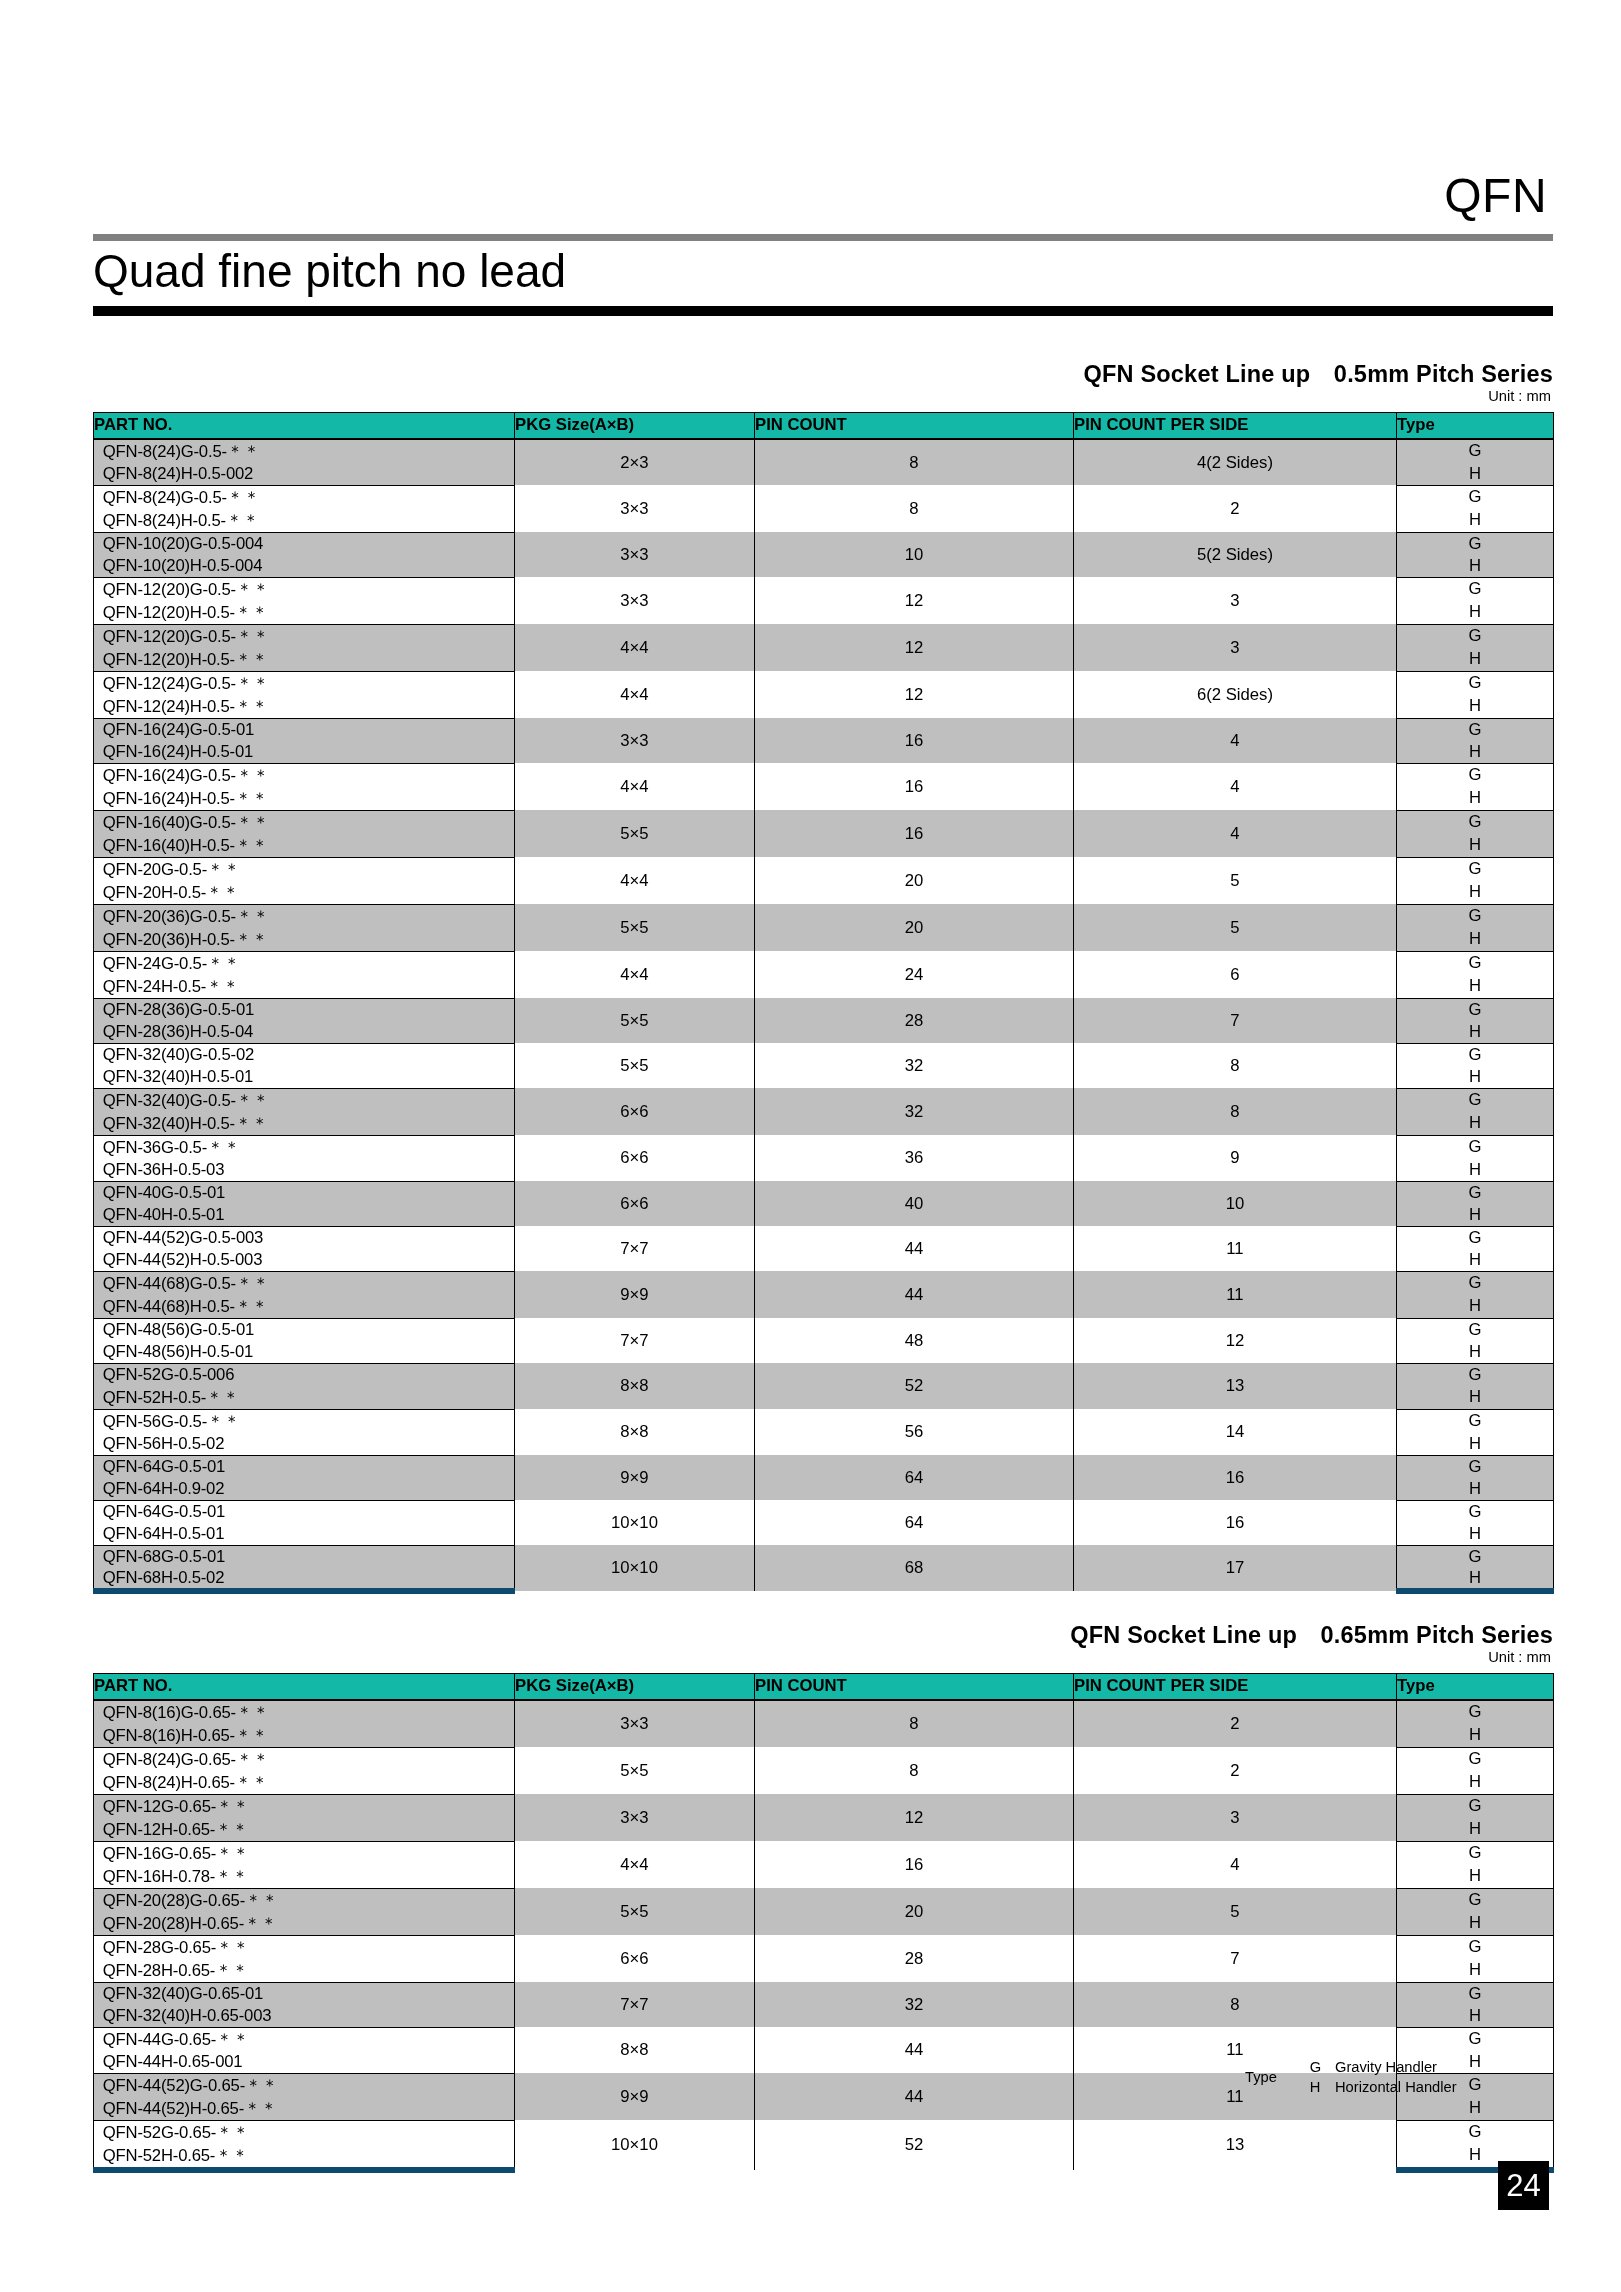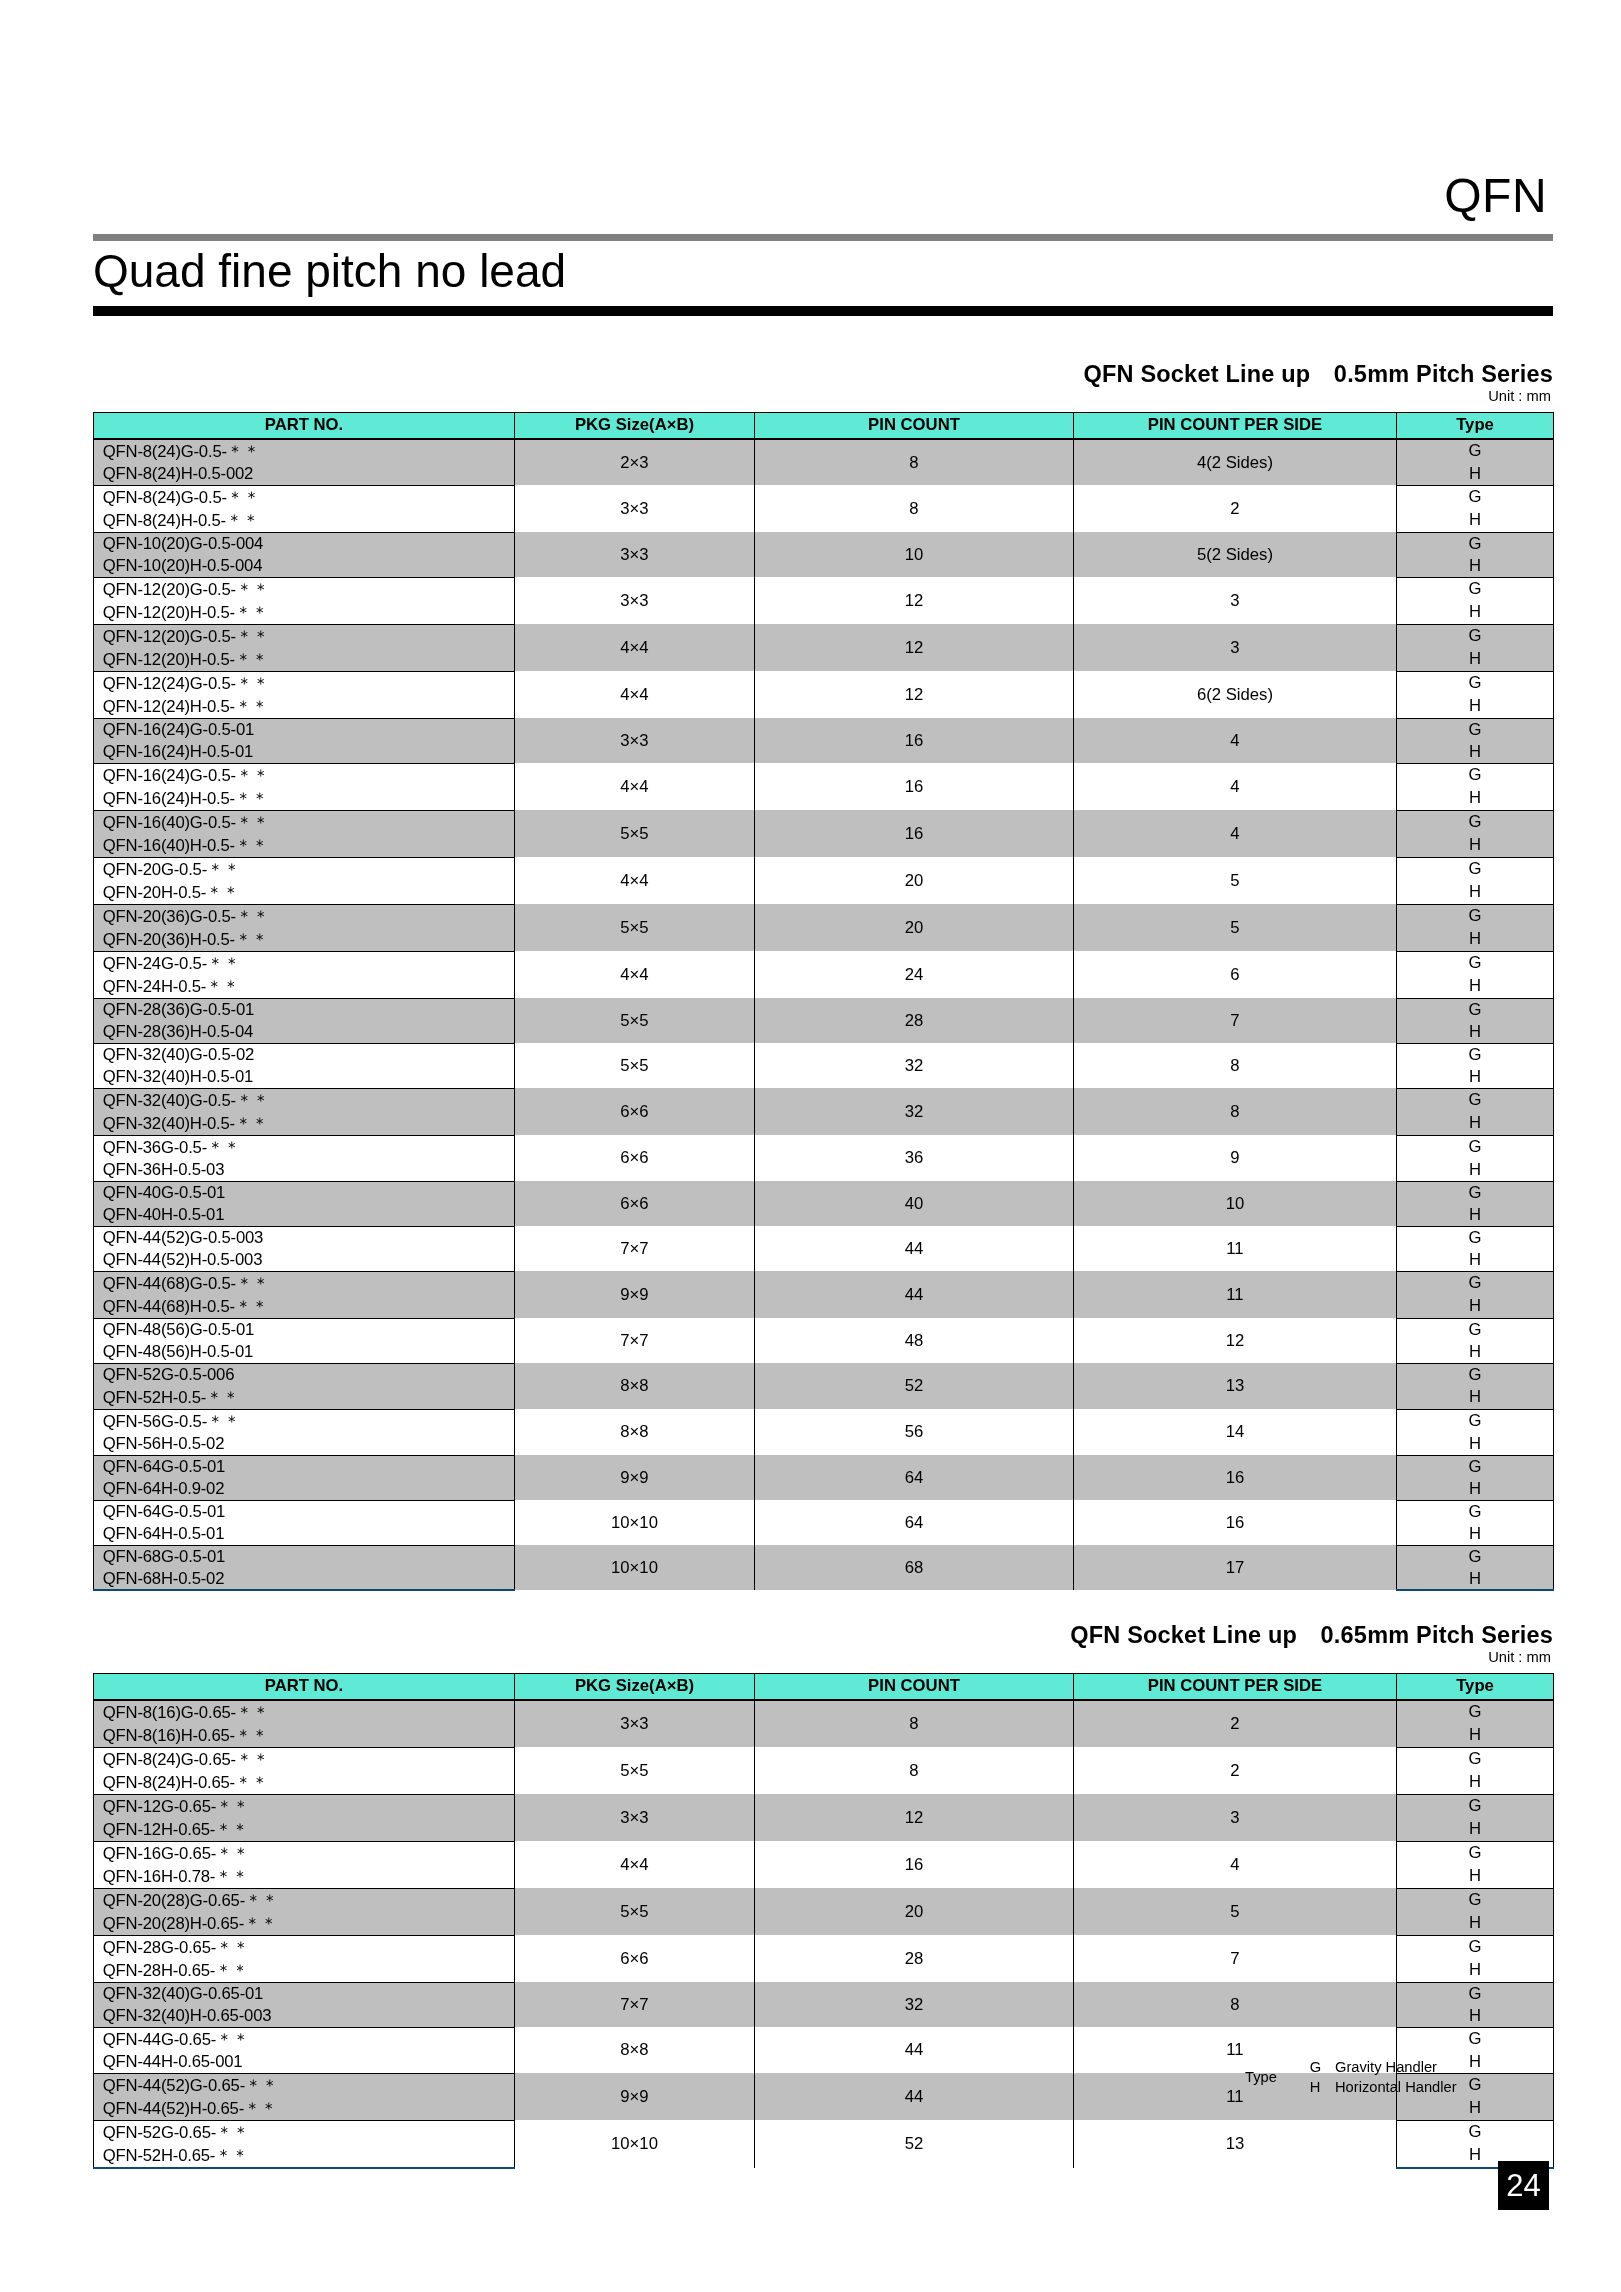--- a/index.html
+++ b/index.html
@@ -92,25 +92,25 @@
   }
   table.lineup col.c1 { width: 421px; }
   table.lineup col.c2 { width: 240px; }
   table.lineup col.c3 { width: 319px; }
   table.lineup col.c4 { width: 323px; }
   table.lineup col.c5 { width: 157px; }
 
   table.lineup th {
     font-size: 16.7px;
     font-weight: bold;
-    text-align: center;
+    text-align: left;
     border: 1.5px solid #000;
     border-bottom: 2px solid #000;
     padding: 2px 0 2.9px 0;
-    background: #5eead4;
+    background: #14b8a6;
     height: 25.5px;
   }
   table.lineup td {
     border-left: 1.5px solid #000;
     border-right: 1.5px solid #000;
     font-size: 16.7px;
     padding: 0;
     height: 22.5px;
     vertical-align: middle;
   }
@@ -120,21 +120,21 @@
     font-size: 16.7px;
     white-space: nowrap;
     letter-spacing: -0.2px;
   }
   table.lineup td.ctr {
     text-align: center;
   }
   table.lineup tr.shade td { background: #bfbfbf; }
   table.lineup tr.plain td { background: #ffffff; }
   table.lineup tr.grp-last td { border-bottom: 1.5px solid #000; }
-  table.lineup tbody tr:last-child td { border-bottom: 2px solid #0c4a6e; }
+  table.lineup tbody tr:last-child td { border-bottom: 6px solid #0c4a6e; }
 
   td.type { text-align: center; font-size: 16.7px; }
 
   
   .legend {
     position: absolute;
     left: 1245px;
     top: 2058px;
     font-size: 14.7px;
     line-height: 1.35;

